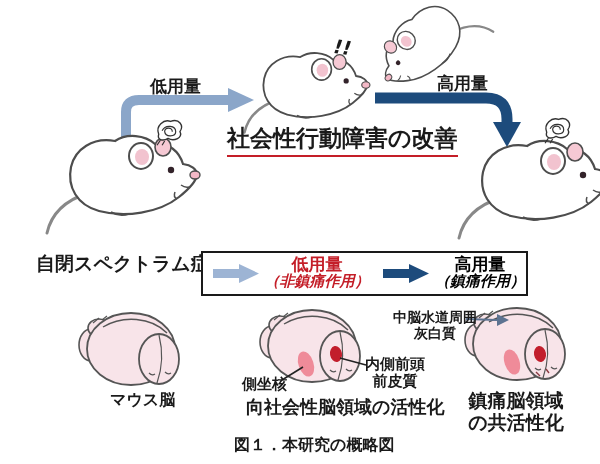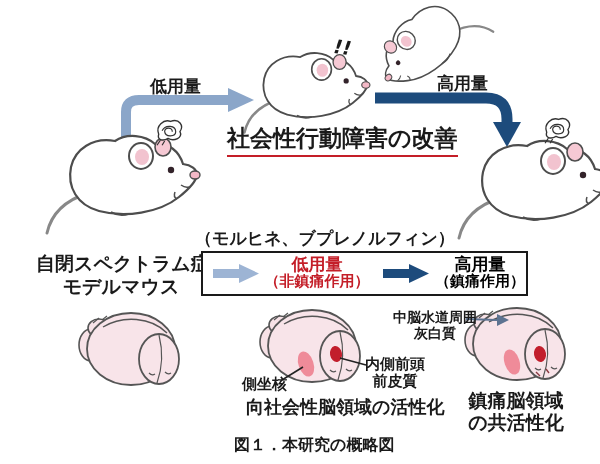--- a/index.html
+++ b/index.html
@@ -12,21 +12,21 @@
   .red{color:#c41e28;}
   .teal{color:#2e9bc8;}
   .underline-red{border-bottom:2.5px solid #c41e28;padding-bottom:1px;text-align:center;}
   .center{text-align:center;}
   .dose-box{
     position:absolute;left:201px;top:251px;width:323px;height:41px;
     border:2.5px solid #1a1a1a;background:#fff;
   }
   .dose-box .stack{position:absolute;top:2px;text-align:center;font-weight:bold;line-height:18px;}
   .dose-box .stack .l1{font-size:17px;}
-  .dose-box .stack .l2{font-size:15px;line-height:15px;display:block;}
+  .dose-box .stack .l2{font-size:15px;line-height:15px;display:block;font-style:italic;}
   .dose-box svg{position:absolute;}
 </style>
 </head>
 <body>
 
 <div class="canvas">
 
   <svg class="art" width="600" height="464" viewBox="0 0 600 464">
     <defs>
       <g id="mouse">
@@ -96,44 +96,43 @@
       <line x1="466" y1="319" x2="497" y2="320" stroke="#5d7391" stroke-width="2"></line>
       <polygon points="497,314 509,320 497,326" fill="#5d7391"></polygon>
     </g>
   </svg>
 
   <div class="txt red" style="left:150px;top:75px;font-size:17px;">低用量</div>
   <div class="txt" style="left:437px;top:72px;font-size:17px;">高用量</div>
   <div class="txt" style="left:334px;top:36px;font-size:19px;font-style:italic;transform:rotate(8deg);">!!</div>
   <div class="txt red underline-red" style="left:227px;top:123px;font-size:23px;">社会性行動障害の改善</div>
 
-  <div class="txt" style="left:195px;top:227px;font-size:17px;">（モルヒネ、ブプレノルフィン）</div>
 
   <div class="txt center" style="left:36px;top:252px;width:170px;font-size:19px;line-height:23px;">
     <span>自閉スペクトラム症</span><br>
-    <span>モデルマウス</span>
   </div>
 
   <div class="dose-box">
     <svg style="left:10px;top:11px;" width="47" height="19">
       <polygon points="0,5 26,5 26,0 46,9.5 26,19 26,14 0,14" fill="#9db4d4"></polygon>
     </svg>
     <div class="stack red" style="left:54px;width:120px;">
       <span class="l1">低用量</span>
       <span class="l2">（非鎮痛作用）</span>
     </div>
     <svg style="left:180px;top:11px;" width="47" height="19">
       <polygon points="0,5 26,5 26,0 46,9.5 26,19 26,14 0,14" fill="#1d4b7c"></polygon>
     </svg>
     <div class="stack" style="left:222px;width:110px;">
       <span class="l1">高用量</span>
       <span class="l2">（鎮痛作用）</span>
     </div>
   </div>
 
+  <div class="txt" style="left:110px;top:390px;font-size:16px;">マウス脳</div>
   <div class="txt" style="left:242px;top:375px;font-size:15px;">側坐核</div>
   <div class="txt center" style="left:362px;top:356px;width:66px;font-size:15px;line-height:16.5px;">
     <span>内側前頭</span><br>
     <span>前皮質</span>
   </div>
   <div class="txt center" style="left:388px;top:310px;width:94px;font-size:14px;line-height:15.5px;">
     <span>中脳水道周囲</span><br>
     <span>灰白質</span>
   </div>
   <div class="txt red" style="left:246px;top:395px;font-size:18px;">向社会性脳領域の活性化</div>

